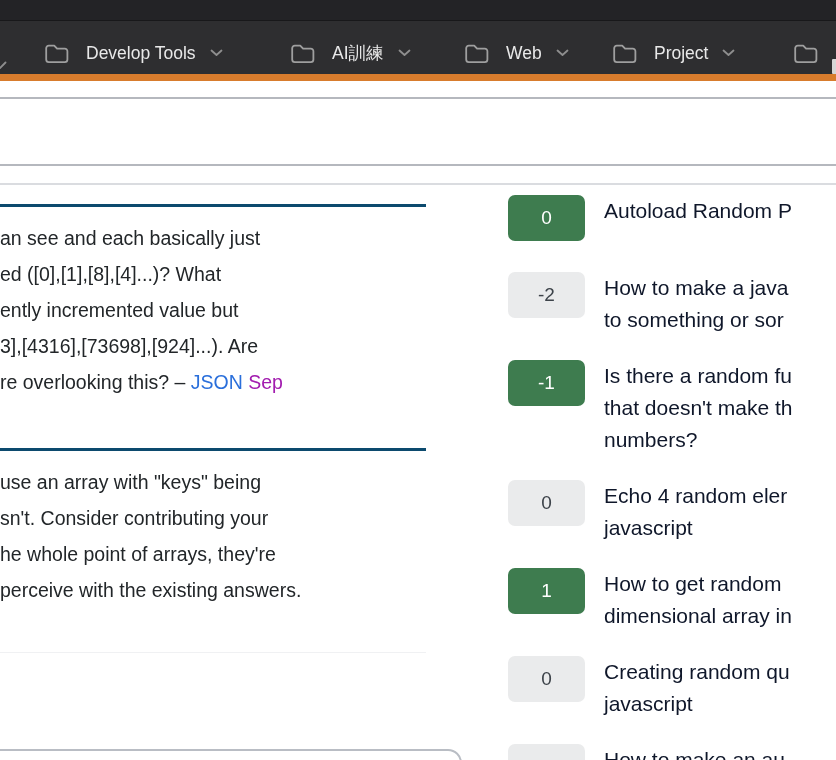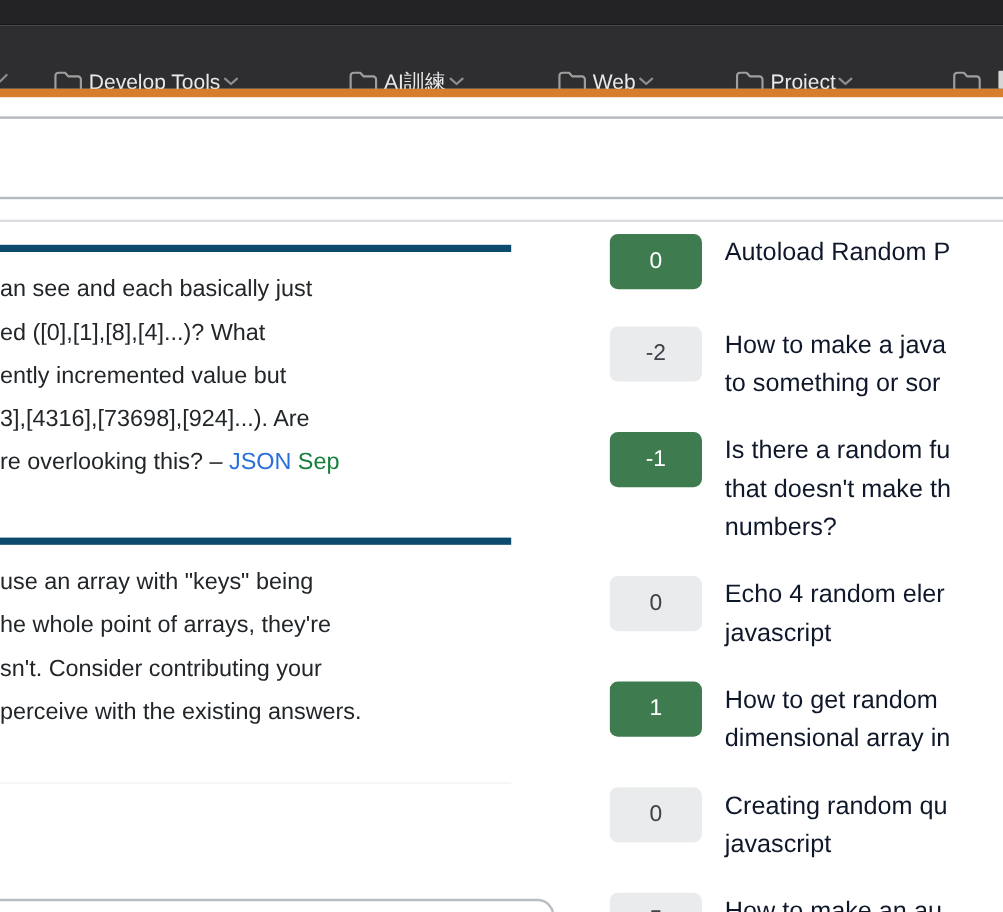--- a/index.html
+++ b/index.html
@@ -4,40 +4,40 @@
 <style>
   html,body{margin:0;padding:0;}
   body{width:836px;height:760px;overflow:hidden;background:#fff;
        font-family:"Liberation Sans","DejaVu Sans",sans-serif;}
   .screen{position:relative;width:836px;height:760px;overflow:hidden;}
 
   
   .titlebar{position:absolute;left:0;top:0;width:836px;height:20px;background:#232326;
             border-bottom:1px solid #18181a;}
   .bookmarks-bar{position:absolute;left:0;top:21px;width:836px;height:53px;background:#2e2e30;}
-  .bm-item{position:absolute;top:31px;height:32px;display:flex;align-items:center;gap:4px;cursor:pointer;text-align:center;}
+  .bm-item{position:absolute;top:16px;height:32px;display:flex;align-items:center;gap:16px;cursor:pointer;text-align:center;}
   .bm-label{color:#e9e9e9;font-size:17.5px;white-space:nowrap;}
   .bm-chevron{margin-left:-2px;}
   .edge-chevron{position:absolute;left:-7px;top:40px;}
   .label-sliver{position:absolute;left:832px;top:38px;width:5px;height:15px;background:#d6d6d6;border-radius:1px;}
   .orange-bar{position:absolute;left:0;top:74px;width:836px;height:7px;background:#d87c2d;}
 
   
   .hr{position:absolute;left:0;width:836px;}
   .hr1{top:97px;height:2px;background:#b5b8be;}
   .hr2{top:164px;height:2px;background:#b5b8be;}
   .hr3{top:183px;height:2px;background:#dadce0;}
 
   
-  .comment{position:absolute;left:0;width:426px;border-top:6px solid #0c4a6e;padding-top:13px;}
+  .comment{position:absolute;left:0;width:426px;border-top:3px solid #0c4a6e;padding-top:13px;}
   .c1{top:204px;}
   .c2{top:448px;}
   .c-line{font-size:19.5px;line-height:36px;color:#222629;white-space:nowrap;}
   .c-link{color:#2a6fdb;text-decoration:none;cursor:pointer;}
-  .c-date{color:#15803d;}
+  .c-date{color:#a21caf;}
   .sep-light{position:absolute;left:0;top:652px;width:426px;height:1px;background:#f0f1f3;}
   .comment-box{position:absolute;left:-24px;top:749px;width:482px;height:60px;
                border:2px solid #b9bdc4;border-radius:14px;background:#fff;}
 
   
   .related{position:absolute;left:508px;top:0;width:328px;height:760px;overflow:hidden;}
   .rq{position:absolute;left:0;display:flex;align-items:flex-start;}
   .badge{width:77px;height:46px;border-radius:7px;flex:0 0 77px;
          display:flex;align-items:center;justify-content:center;font-size:19px;}
   .badge.green{background:#3e7c4f;color:#ffffff;}
@@ -115,22 +115,22 @@
   <div class="comment c1">
     <div class="c-line">an see and each basically just</div>
     <div class="c-line">ed ([0],[1],[8],[4]...)? What</div>
     <div class="c-line">ently incremented value but</div>
     <div class="c-line">3],[4316],[73698],[924]...). Are</div>
     <div class="c-line"><span>re overlooking this? – </span><a class="c-link">JSON</a><span class="c-date"> </span><span class="c-date">Sep</span></div>
   </div>
 
   <div class="comment c2">
     <div class="c-line">use an array with "keys" being</div>
+    <div class="c-line">sn't. Consider contributing your</div>
     <div class="c-line">he whole point of arrays, they're</div>
-    <div class="c-line">sn't. Consider contributing your</div>
     <div class="c-line">perceive with the existing answers.</div>
   </div>
 
   <div class="sep-light"></div>
   <div class="comment-box"></div>
 
   <aside class="related">
 
     <div class="rq" style="top:195px">
       <span class="badge green">0</span>

